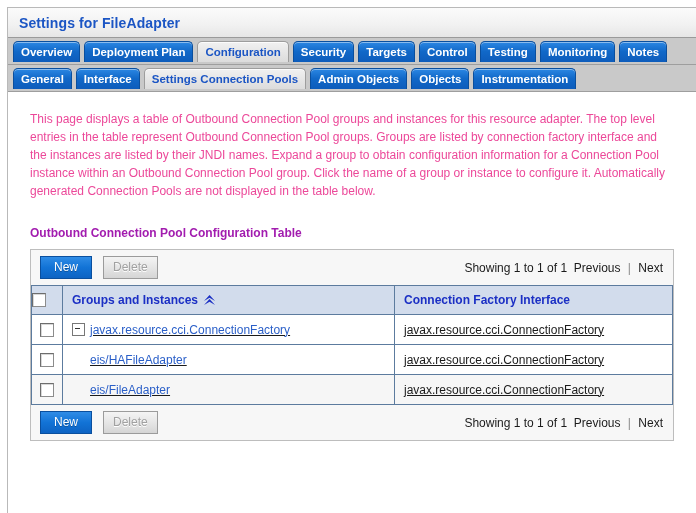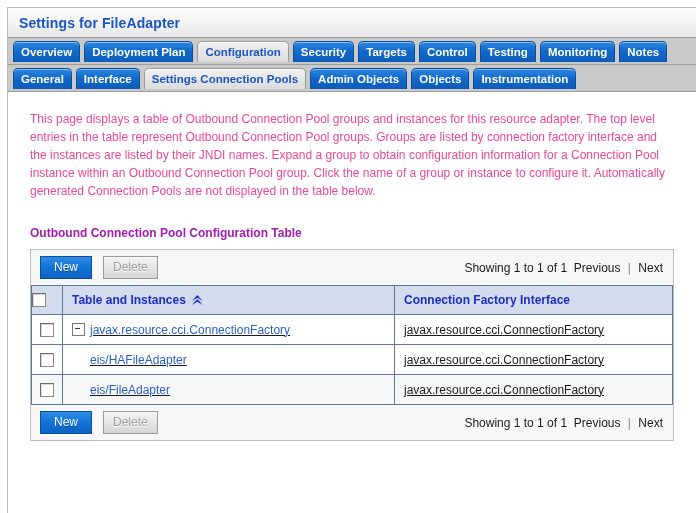--- a/index.html
+++ b/index.html
@@ -305,21 +305,21 @@
         </div>
 
         <table class="grid">
           <thead>
             <tr>
               <th class="col-check">
                 <span class="chk"></span>
               </th>
               <th class="col-name">
                 <span class="th-inner">
-                  <span>Table and Instances</span>
+                  <span>Groups and Instances</span>
                   <span class="sort-asc"></span>
                 </span>
               </th>
               <th>
                 <span class="th-inner">
                   <span>Connection Factory Interface</span>
                 </span>
               </th>
             </tr>
           </thead>

